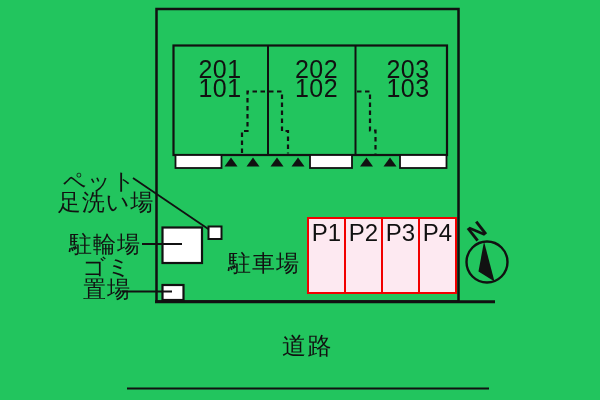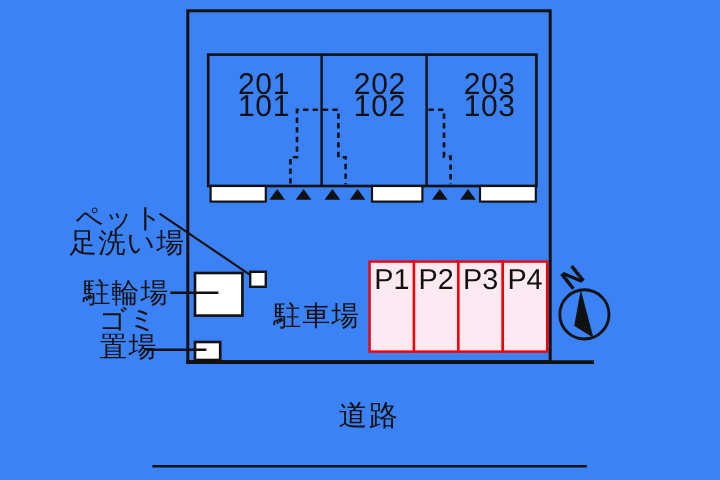--- a/index.html
+++ b/index.html
@@ -1,16 +1,16 @@
 <!DOCTYPE html>
 <html><head>
 <meta charset="utf-8">
 <style>
   html,body{margin:0;padding:0;background:#ffffff;}
-  .stage{position:relative;width:600px;height:400px;background:#3b82f6;overflow:hidden;}
+  .stage{position:relative;width:600px;height:400px;background:#22c55e;overflow:hidden;}
   svg{display:block;}
   .ln{stroke:#111111;fill:none;}
   .txt{font-family:"Liberation Sans","DejaVu Sans",sans-serif;fill:#111111;}
   .jp{font-size:23px;letter-spacing:1px;}
   .unit-no{font-size:25px;letter-spacing:0.5px;}
   .pno{font-size:24px;}
   .white-box{fill:#ffffff;stroke:#111111;}
   .pk-cell{stroke:#f10000;stroke-width:2;}
   .dash{stroke:#111111;fill:none;stroke-width:2.2;stroke-dasharray:4.5 3.5;}
   .tri{fill:#111111;stroke:none;}

